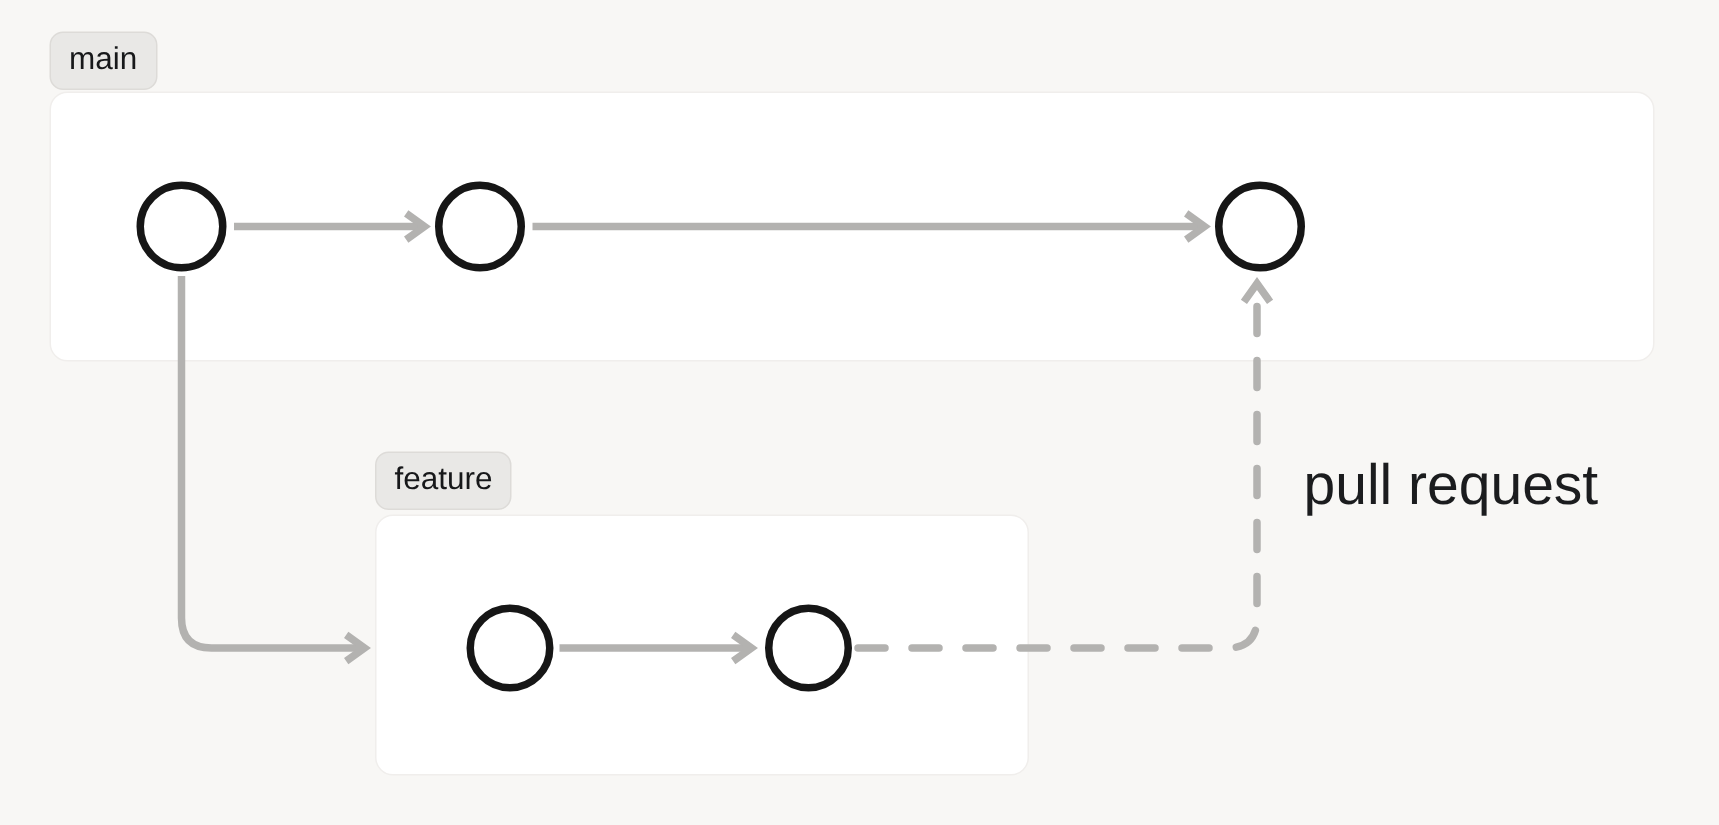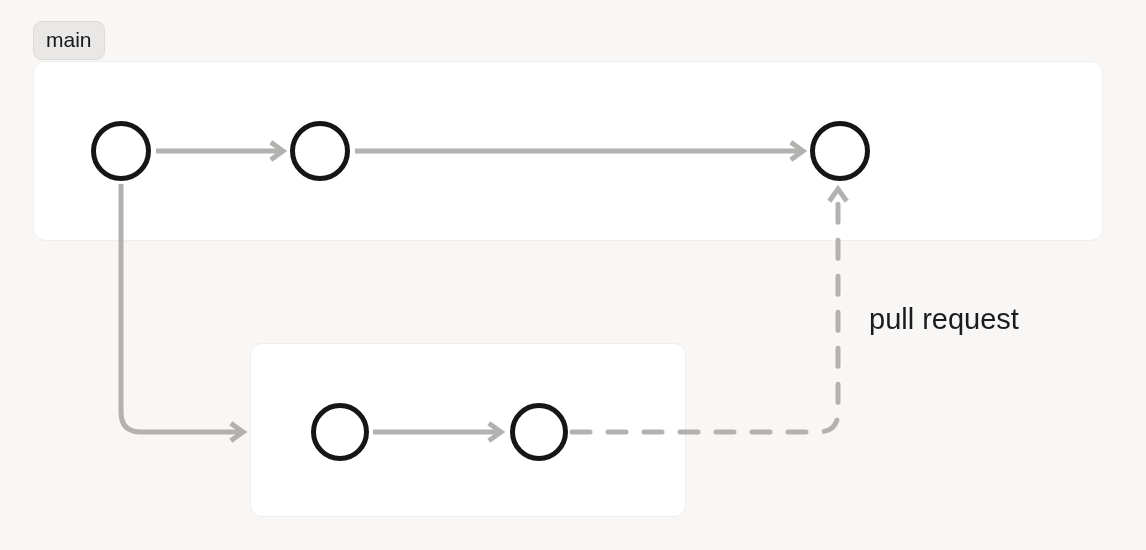--- a/index.html
+++ b/index.html
@@ -68,39 +68,40 @@
   .commit-node {
     position: absolute;
     border-radius: 50%;
     background: #ffffff;
     border: 5px solid #161616;
     box-sizing: border-box;
   }
   .pr-label {
     position: absolute;
     color: #1b1c1e;
-    font-size: 29px;
+    font-size: 38px;
     line-height: 1;
     white-space: nowrap;
   }
   #label-pull-request {
     left: 869px;
     top: 305px;
   }
 </style>
 </head>
 <body style="background: rgb(248, 247, 245);">
 
 <div id="diagram-root">
 
   <div class="lane" id="lane-main" style="left: 33px; top: 61px; width: 1070px; height: 180px; background: rgb(255, 255, 255); border-color: rgb(240, 238, 236);"></div>
   <div class="lane" id="lane-feature" style="left: 250px; top: 343px; width: 436px; height: 174px; background: rgb(255, 255, 255); border-color: rgb(240, 238, 236);"></div>
 
   <div class="branch-badge" id="badge-main" style="background: rgb(233, 232, 230); border-color: rgb(221, 219, 216);">main</div>
 
+  <div class="branch-badge" id="badge-feature" style="background: rgb(233, 232, 230); border-color: rgb(221, 219, 216);">feature</div>
 
   <svg id="edges-layer" viewBox="0 0 1146 550">
     <g id="edges-group">
         <path d="M 156 151 L 283 151" fill="none" stroke="#b3b2b0" stroke-width="5" stroke-linecap="butt" stroke-linejoin="round"></path>
         <path d="M 270.791823150062 159.7155274080596 L 283 151 L 270.791823150062 142.2844725919404" fill="none" stroke="#b3b2b0" stroke-width="5" stroke-linecap="butt" stroke-linejoin="miter"></path>
         <path d="M 355 151 L 803 151" fill="none" stroke="#b3b2b0" stroke-width="5" stroke-linecap="butt" stroke-linejoin="round"></path>
         <path d="M 790.791823150062 159.7155274080596 L 803 151 L 790.791823150062 142.2844725919404" fill="none" stroke="#b3b2b0" stroke-width="5" stroke-linecap="butt" stroke-linejoin="miter"></path>
         <path d="M 121 184 L 121 412 Q 121 432 141 432 L 243 432" fill="none" stroke="#b3b2b0" stroke-width="5" stroke-linecap="butt" stroke-linejoin="round"></path>
         <path d="M 230.791823150062 440.7155274080596 L 243 432 L 230.791823150062 423.2844725919404" fill="none" stroke="#b3b2b0" stroke-width="5" stroke-linecap="butt" stroke-linejoin="miter"></path>
         <path d="M 373 432 L 501 432" fill="none" stroke="#b3b2b0" stroke-width="5" stroke-linecap="butt" stroke-linejoin="round"></path>

